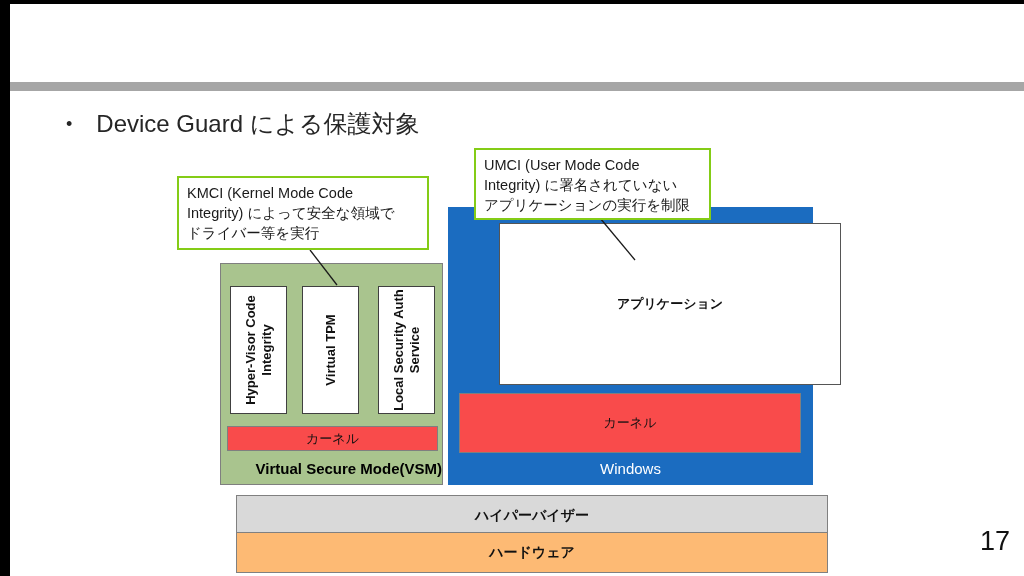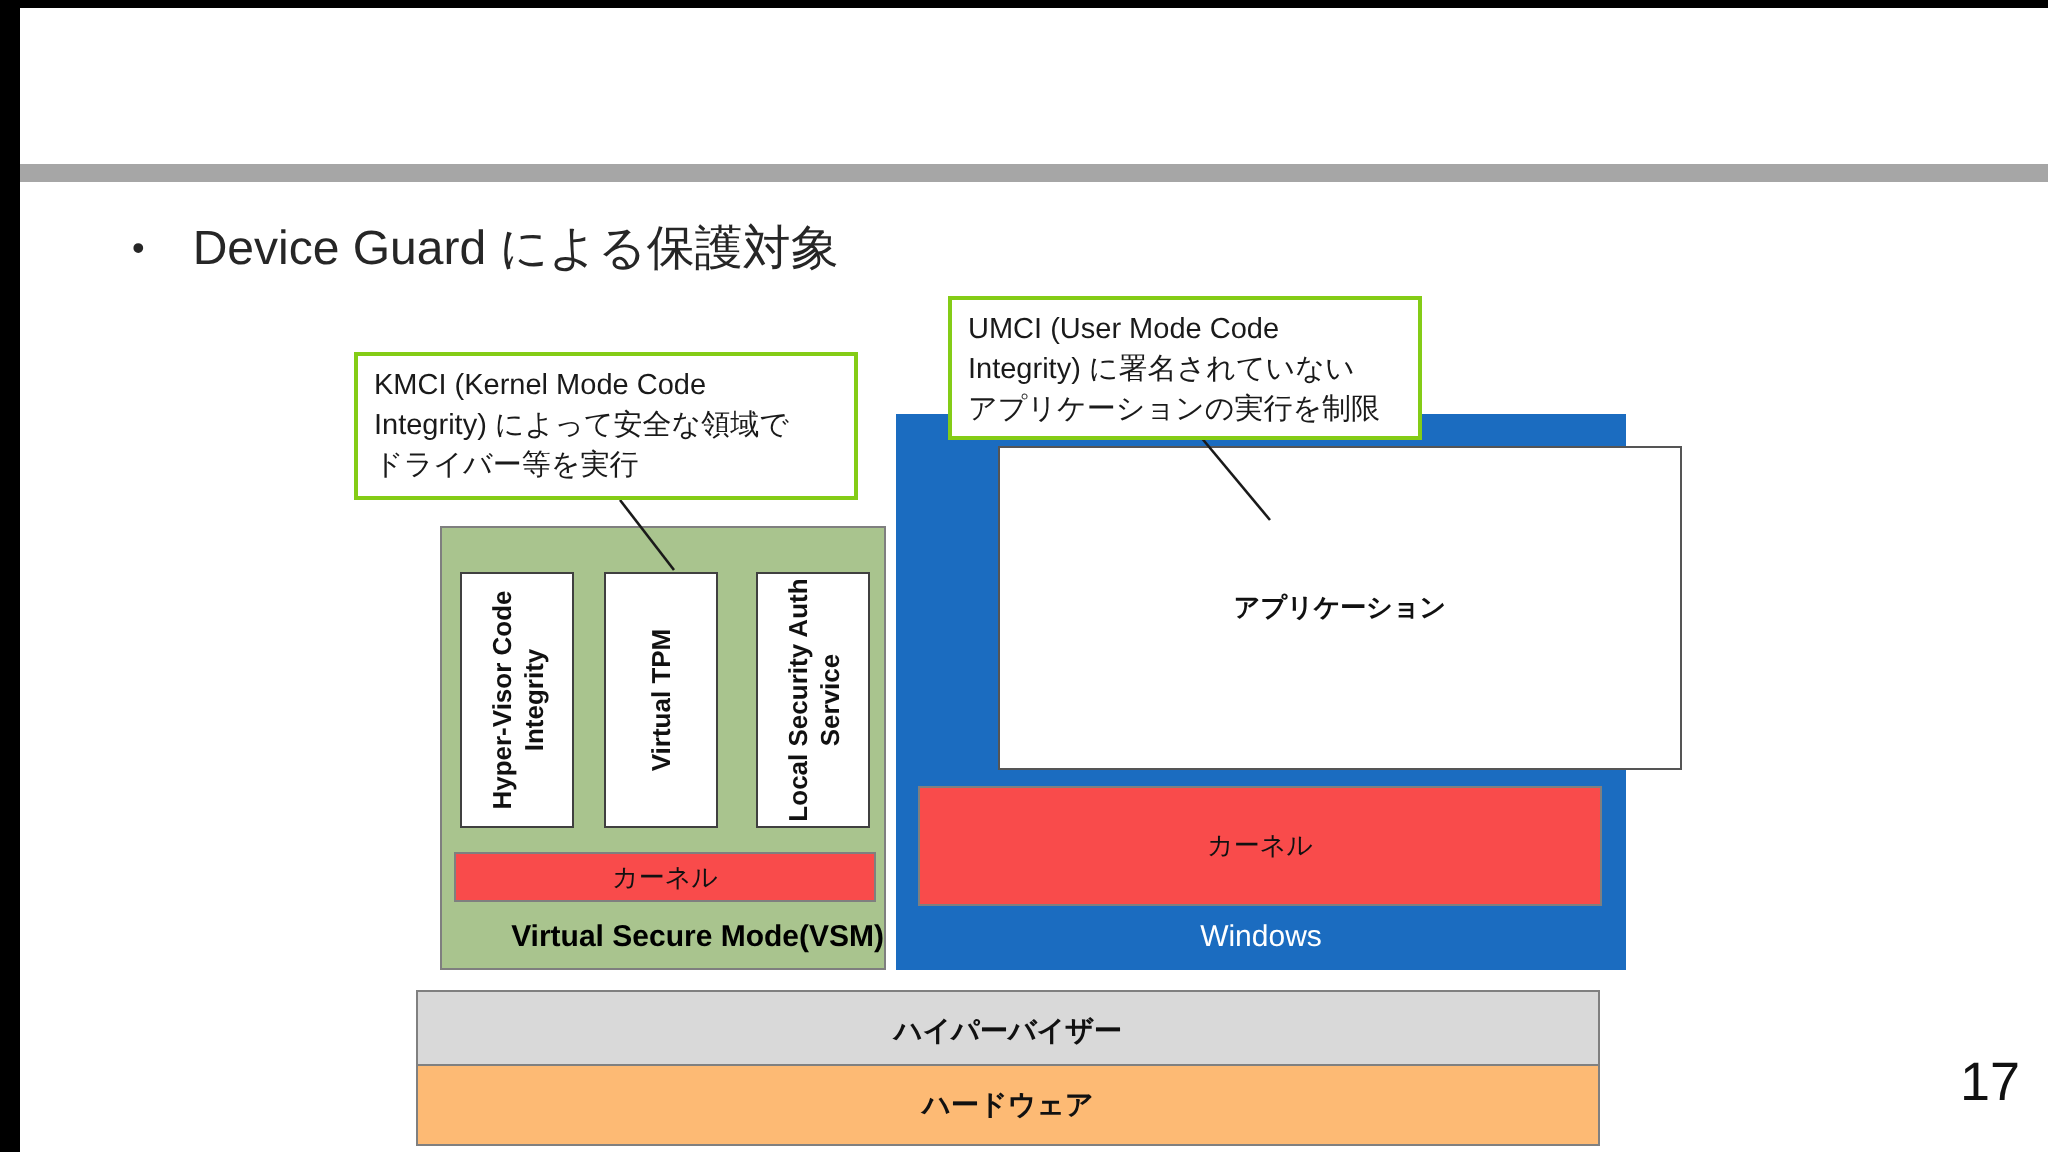--- a/index.html
+++ b/index.html
@@ -141,21 +141,21 @@
   .win-label {
     position: absolute;
     left: 0; bottom: 8px;
     width: 100%;
     text-align: center;
     font-size: 15px;
     color: #ffffff;
   }
   .bar {
     position: absolute;
-    left: 198px;
+    left: 226px;
     width: 592px; height: 41px;
     border: 1px solid #808080;
     display: flex;
     align-items: center;
     justify-content: center;
     font-size: 14px;
     font-weight: 600;
     color: #111;
   }
   .bar.hypervisor { top: 491px; background: #d9d9d9; }

